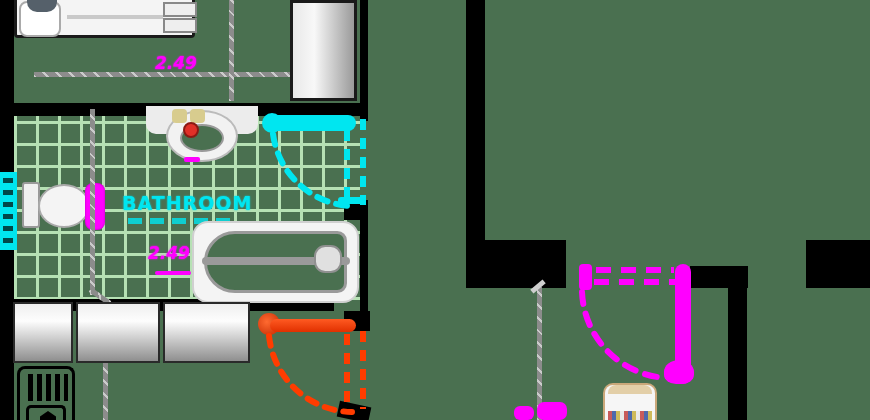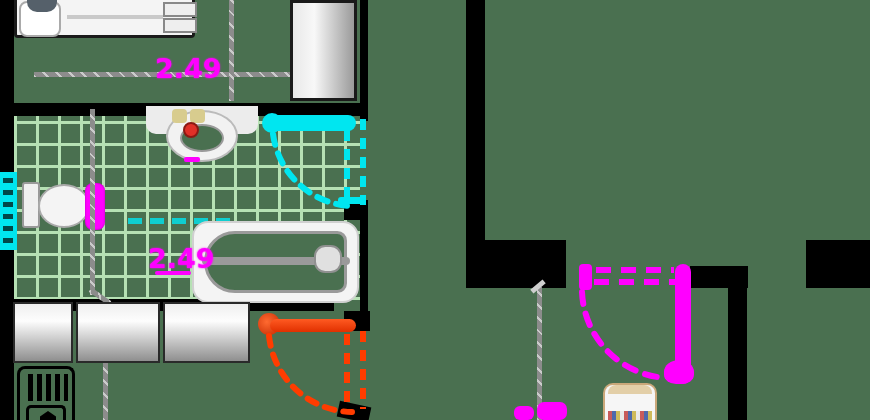--- a/index.html
+++ b/index.html
@@ -14,22 +14,22 @@
   .dimline{position:absolute;background:
       repeating-linear-gradient(45deg, rgba(255,255,255,.55) 0 2px, transparent 2px 9px),
       var(--dim);}
   .tiles{position:absolute;background-image:
       repeating-linear-gradient(0deg, var(--tile) 0 3px, transparent 3px 22px),
       repeating-linear-gradient(90deg, var(--tile) 0 3px, transparent 3px 22px);
       opacity:.85;}
   .vdash-c{position:absolute;width:6px;background:repeating-linear-gradient(180deg,var(--cyan) 0 11px,transparent 11px 19px);}
   .vdash-o{position:absolute;width:6px;background:repeating-linear-gradient(180deg,var(--orange) 0 11px,transparent 11px 19px);}
   .hdash-m{position:absolute;height:6px;background:repeating-linear-gradient(90deg,var(--magenta) 0 15px,transparent 15px 25px);}
-  .label-m{position:absolute;color:var(--magenta);font-weight:800;
-           font-size:27px;line-height:1;text-shadow:0 0 2px var(--magenta);}
+  .label-m{position:absolute;color:var(--magenta);font-weight:800;font-style:italic;
+           font-size:17px;line-height:1;text-shadow:0 0 2px var(--magenta);}
   .label-room{position:absolute;color:var(--cyan);font-weight:800;font-size:19px;line-height:1;
            letter-spacing:1px;text-shadow:0 0 2px rgba(0,230,240,.9);}
   .panel-gray{position:absolute;background:linear-gradient(180deg,#efefef 0%,#fdfdfd 30%,#8f8f8f 100%);
            border:2px solid #2a2a2a;box-sizing:border-box;}
   svg.arc{position:absolute;overflow:visible;}
 </style>
 </head>
 <body>
 
 <div id="plan">
@@ -79,20 +79,21 @@
     <div style="position:absolute;left:0;top:0;width:18px;height:46px;background:#f0f0f0;border:2px solid #999999;border-radius:3px;box-sizing:border-box;"></div>
     <div style="position:absolute;left:16px;top:2px;width:52px;height:44px;background:#f4f4f4;border:2px solid #aaaaaa;border-radius:50%;box-sizing:border-box;"></div>
   </div>
 
   <div class="abs" style="left:85px;top:183px;width:20px;height:47px;background:var(--magenta);border-radius:8px;box-shadow:0 0 2px #a000a0 inset;"></div>
 
   <div class="abs" style="left:0;top:172px;width:17px;height:78px;background:var(--cyan);">
     <div style="position:absolute;left:3px;top:6px;width:10px;height:66px;background:repeating-linear-gradient(180deg,rgba(0,45,45,.85) 0 5px,transparent 5px 12px);"></div>
   </div>
 
+  <div class="label-room" style="left:122px;top:194px;">BATHROOM</div>
   <div class="abs" style="left:128px;top:218px;width:108px;height:6px;background:repeating-linear-gradient(90deg,var(--cyan) 0 14px,transparent 14px 22px);opacity:.8;"></div>
 
   <div class="abs" style="left:192px;top:221px;width:167px;height:82px;background:#f4f4f4;border:2px solid #d0d0d0;border-radius:16px;box-sizing:border-box;">
     <div style="position:absolute;left:10px;top:8px;width:143px;height:62px;background:var(--bg);border:3px solid #9a9a9a;border-radius:32px 10px 10px 32px;box-sizing:border-box;"></div>
     <div style="position:absolute;left:8px;top:34px;width:148px;height:8px;background:#9a9a9a;border-radius:4px;"></div>
     <div style="position:absolute;left:120px;top:22px;width:28px;height:28px;background:#e0e0e0;border:2px solid #909090;border-radius:40%;box-sizing:border-box;"></div>
   </div>
   <div class="label-m" style="left:148px;top:245px;">2.49</div>
   <div class="abs" style="left:155px;top:271px;width:36px;height:4px;background:var(--magenta);border-radius:2px;"></div>
 

